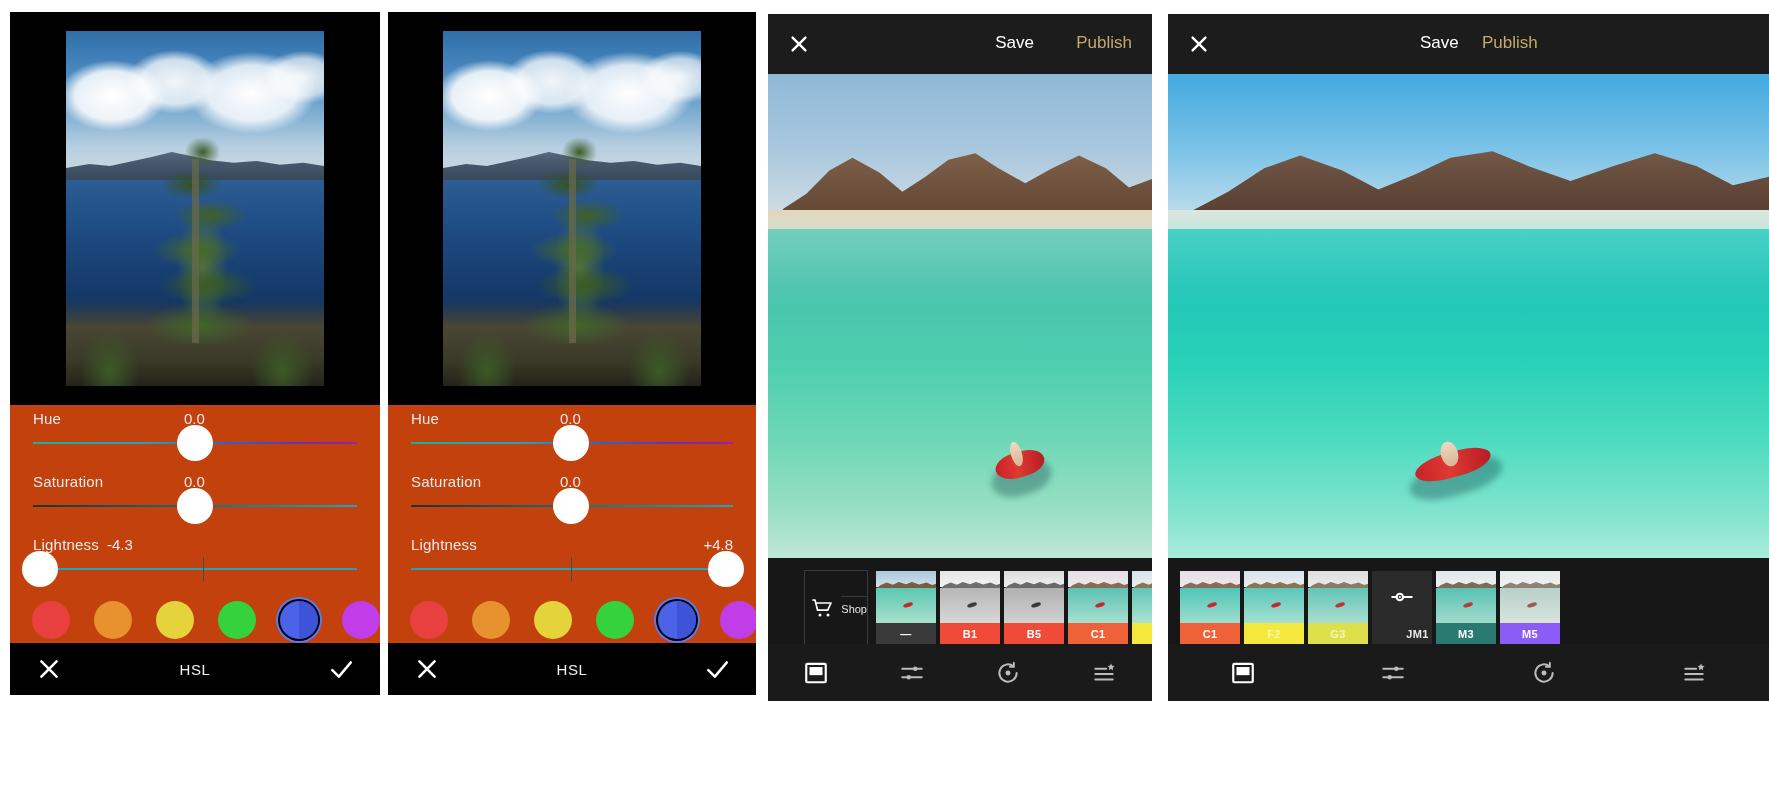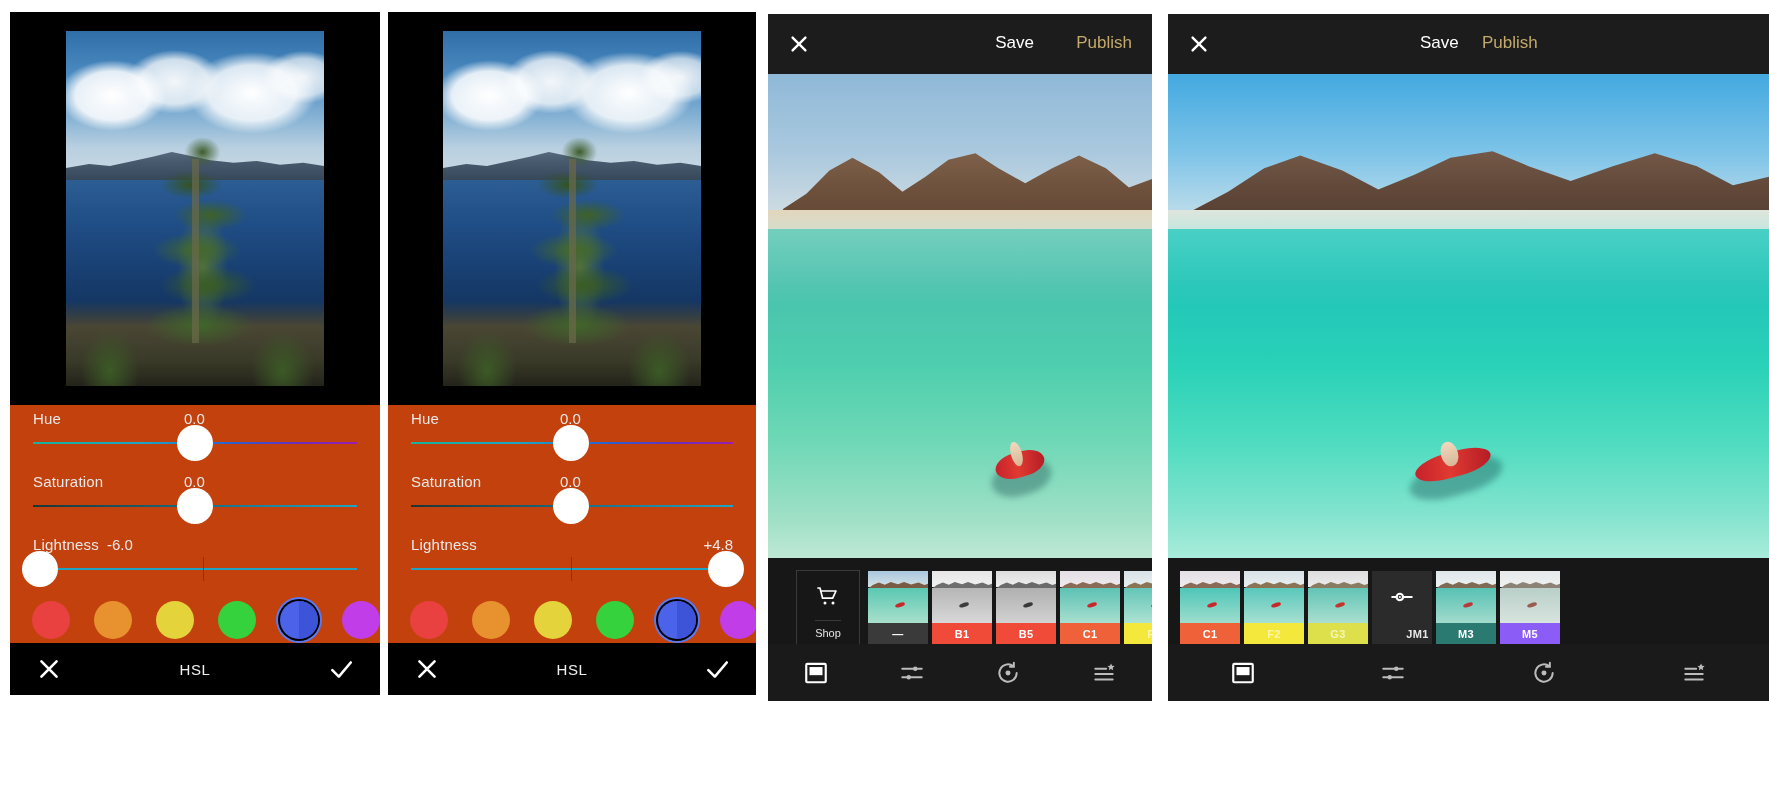--- a/index.html
+++ b/index.html
@@ -72,21 +72,21 @@
   .bp-water{position:absolute;left:0;right:0;top:32%;bottom:0;}
   .bp-shallow{position:absolute;left:0;right:0;top:32%;height:16%;}
   .kayak{position:absolute;width:13%;height:5.2%;border-radius:50%/60%;transform:rotate(-16deg);
      background:linear-gradient(100deg,#c4202a 0%,#e03a32 45%,#b31b24 100%);}
   .kayak::after{content:"";position:absolute;left:38%;top:-42%;width:22%;height:96%;border-radius:50%;
      background:linear-gradient(#f0d9c0,#d8b695);}
   .kayak-shadow{position:absolute;width:16%;height:7%;border-radius:50%/60%;transform:rotate(-16deg);
      background:rgba(6,50,58,.32);filter:blur(3px);}
 
   .filmstrip{position:absolute;left:0;right:0;background:#171717;display:flex;align-items:center;overflow:hidden;}
-  .shop-cell{width:62px;height:74px;margin-left:28px;margin-right:8px;border:1px solid #3a3a3a;display:flex;flex-direction:column;flex:0 0 auto;align-items:center;}
+  .shop-cell{width:62px;height:74px;margin-left:36px;margin-right:8px;border:1px solid #3a3a3a;display:flex;flex:0 0 auto;align-items:center;}
   .shop-cell .cart{flex:1;display:flex;align-items:center;justify-content:center;}
   .shop-cell .shop-lbl{height:24px;border-top:1px solid #3a3a3a;color:#e6e6e6;font-size:11px;display:flex;align-items:center;justify-content:center;}
   .fcell{width:60px;height:74px;margin-right:4px;position:relative;overflow:hidden;flex:0 0 auto;background:#222;}
   .fcell .thumb{position:absolute;left:0;right:0;top:0;bottom:22px;overflow:hidden;}
   .fcell .t-sky{position:absolute;left:0;right:0;top:0;height:30%;}
   .fcell .t-hill{position:absolute;left:0;right:0;top:16%;height:18%;
      clip-path:polygon(0 100%,8% 60%,18% 35%,28% 58%,38% 28%,50% 52%,60% 30%,72% 56%,84% 34%,94% 62%,100% 48%,100% 100%);}
   .fcell .t-water{position:absolute;left:0;right:0;top:33%;bottom:0;}
   .fcell .t-boat{position:absolute;left:45%;top:62%;width:16%;height:7%;border-radius:50%/60%;transform:rotate(-18deg);}
   .fcell .fname{position:absolute;left:0;right:0;bottom:0;height:22px;display:flex;align-items:center;justify-content:center;
@@ -133,21 +133,21 @@
     <div class="srow">
       <span class="lbl" style="left:23px;top:461px;">Saturation</span>
       <span class="val" style="left:174px;top:461px;">0.0</span>
       <div class="track" style="left:23px;right:23px;top:493px;
            background:linear-gradient(to right,#1d3535 0%,#1a6a80 48%,#1fa5c4 100%);"></div>
       <div class="knob" style="left:167px;top:476px;"></div>
     </div>
 
     <div class="srow">
       <span class="lbl" style="left:23px;top:524px;">Lightness</span>
-      <span class="val" style="left:97px;top:524px;">-6.0</span>
+      <span class="val" style="left:97px;top:524px;">-4.3</span>
       <div class="track" style="left:23px;right:23px;top:556px;background:#1fa5c4;"></div>
       <div class="tickmark" style="left:193px;top:545px;"></div>
       <div class="knob" style="left:12px;top:539px;"></div>
     </div>
 
     <div class="swatches" style="left:22px;top:589px;gap:24px;">
       <div class="sw" style="background:#e8413f;"></div>
       <div class="sw" style="background:#e7922f;"></div>
       <div class="sw" style="background:#e5d33c;"></div>
       <div class="sw" style="background:#35d23d;"></div>

